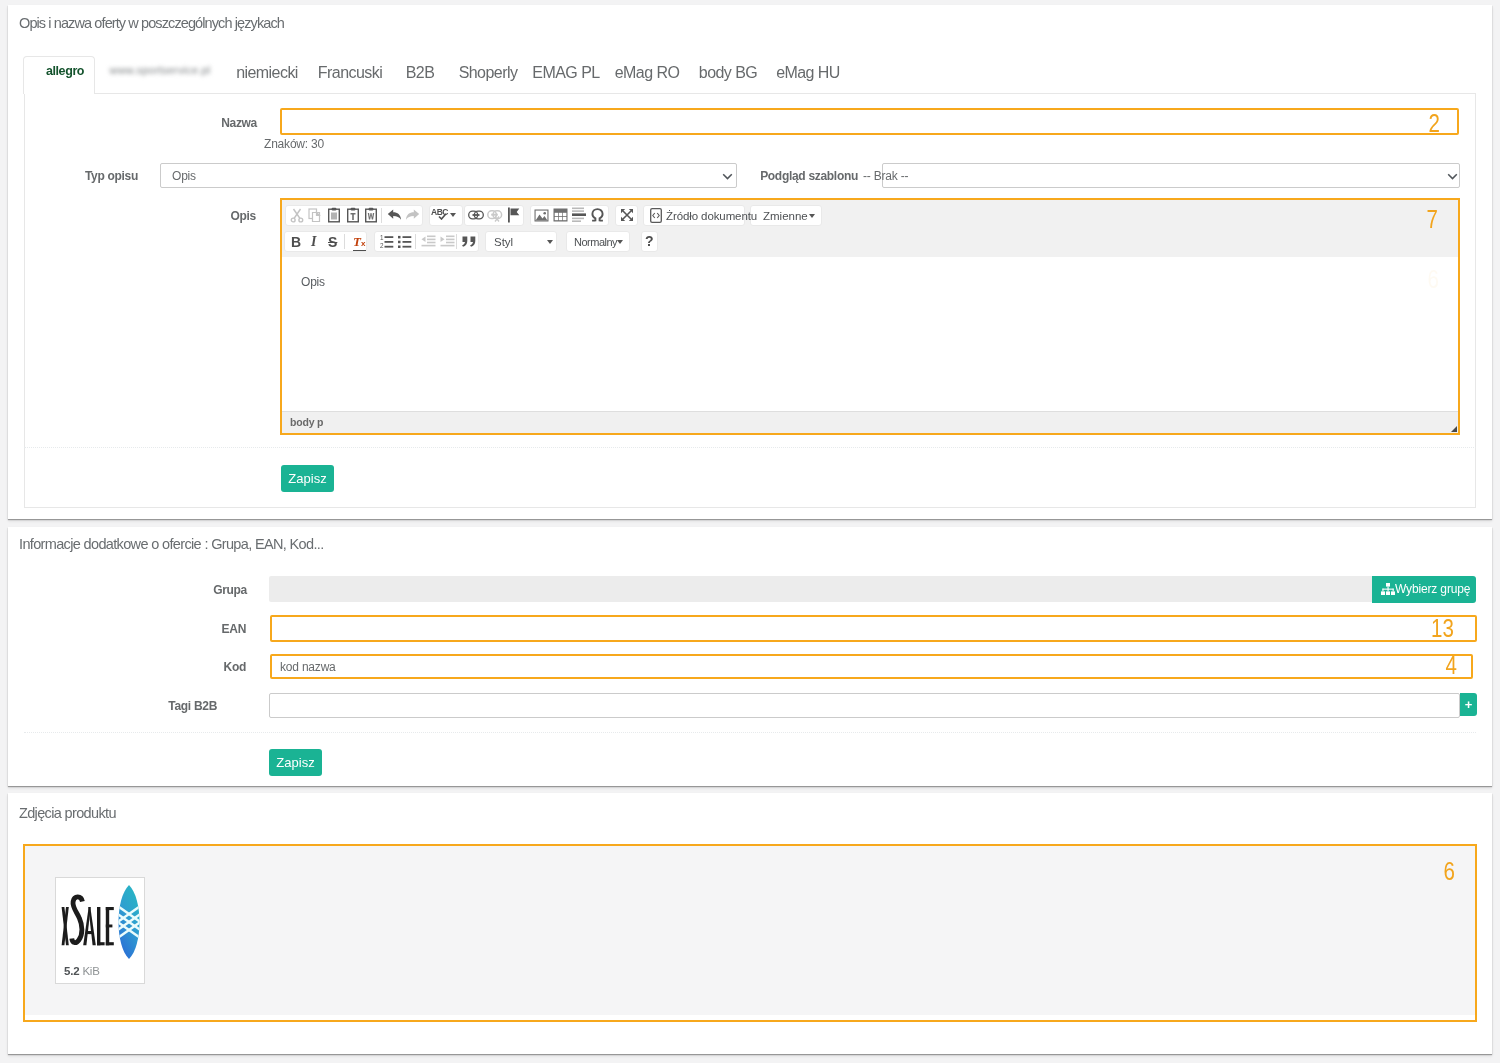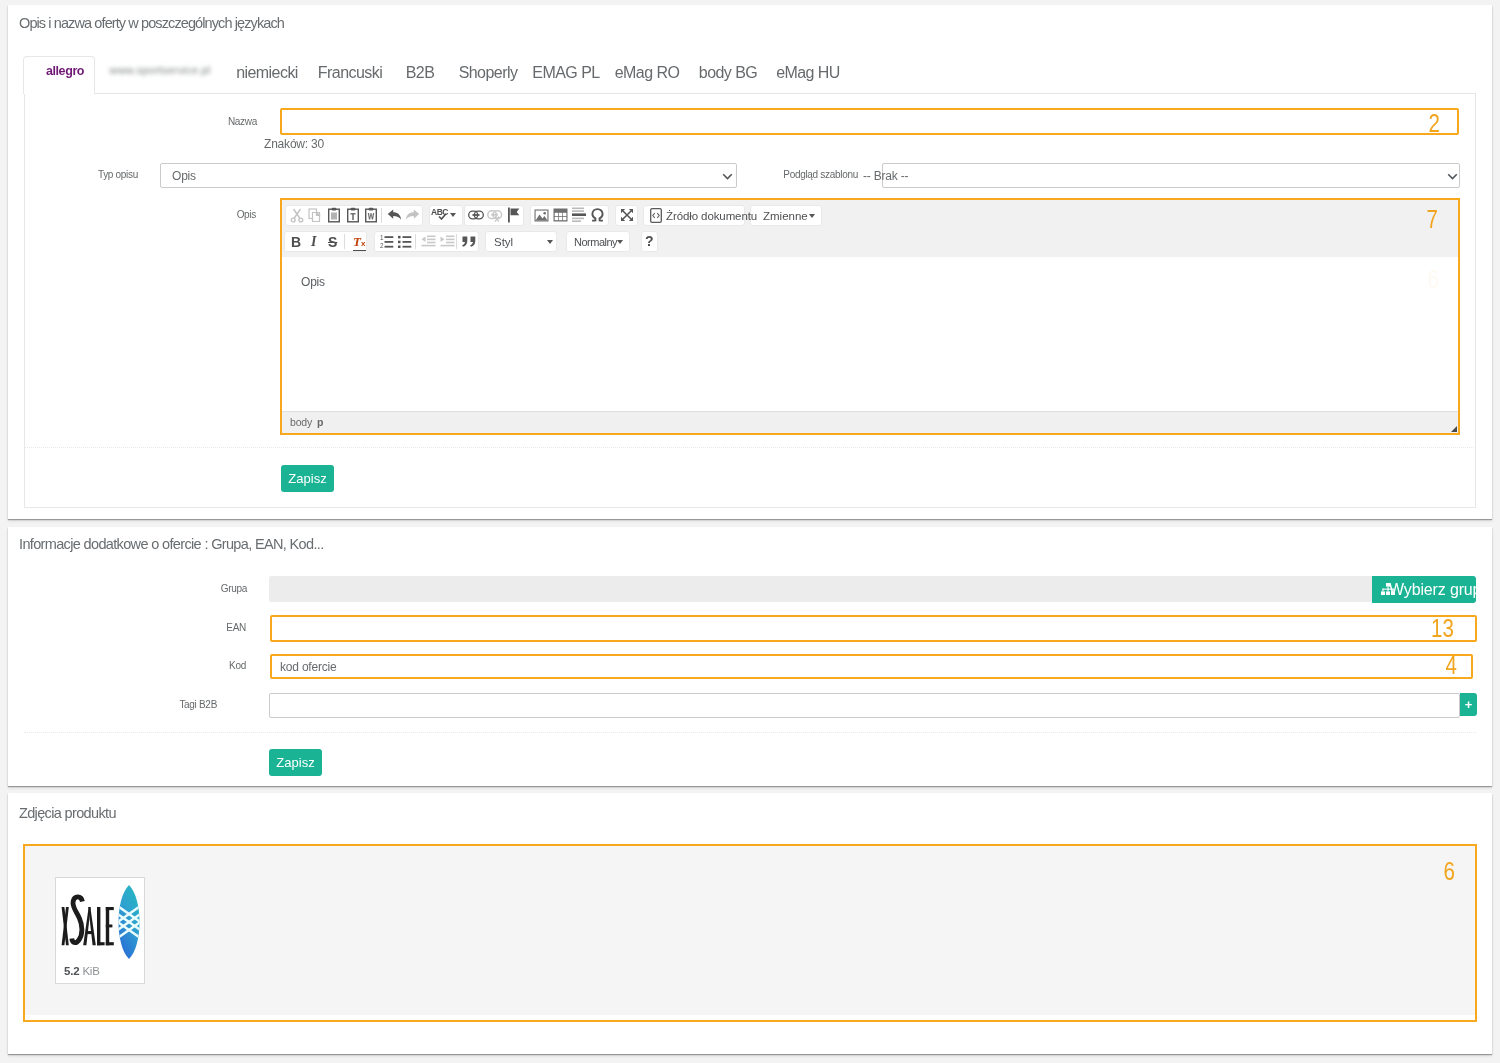--- a/index.html
+++ b/index.html
@@ -1,18 +1,18 @@
 <!DOCTYPE html>
 <html><head><meta charset="utf-8"><style>
 html,body{margin:0;padding:0}
 #p{position:relative;width:1500px;height:1063px;background:#f3f3f4;font-family:"Liberation Sans",sans-serif;overflow:hidden}
 .card{position:absolute;left:8px;width:1484px;background:#fff;box-shadow:0 1px 1px rgba(0,0,0,.32),0 2px 3px rgba(0,0,0,.10)}
 .ab{position:absolute}
 .ttl{position:absolute;font-size:14.5px;color:#696d70;letter-spacing:-.65px;white-space:nowrap}
-.lb{position:absolute;font-size:10px;font-weight:normal;color:#66696b;white-space:nowrap;text-align:center;letter-spacing:-.3px}
+.lb{position:absolute;font-size:12px;font-weight:bold;color:#66696b;white-space:nowrap;text-align:center;letter-spacing:-.3px}
 .tab{position:absolute;font-size:16px;color:#676a6c;transform:translateX(-50%);top:63.5px;white-space:nowrap;letter-spacing:-.55px}
 .inp{position:absolute;background:#fff;border:1px solid #cbcbcb;border-radius:2px}
 .oi{position:absolute;background:#fff;border:2px solid #f7a81c;border-radius:2px}
 .num{position:absolute;font-size:25px;line-height:25px;color:#f2a41d;transform:scaleX(.82);transform-origin:100% 50%}
 .pill{position:absolute;top:205px;height:21px;background:#fff;border:1px solid #e9e9e9;border-radius:3px;box-sizing:border-box}
 .p2{top:231px}
 .vsep{position:absolute;top:208px;width:1px;height:15px;background:#dcdcdc}
 .v2{top:234px}
 .grn{position:absolute;background:#1ab394;color:#fff;border-radius:3px;text-align:center;font-size:13px}
 .hr{position:absolute;border-top:1px dotted #e7eaec;height:0}
@@ -23,21 +23,21 @@
 </style></head>
 <body>
 <div id="p">
 
 <div class="card" style="top:5px;height:514px"></div>
 <div class="ttl" style="left:19px;top:15px;letter-spacing:-.9px">Opis i nazwa oferty w poszczególnych językach</div>
 
 <div class="ab" style="left:24px;top:93px;width:1452px;height:415px;border:1px solid #e7e7e7;box-sizing:border-box"></div>
 
 <div class="ab" style="left:23px;top:56px;width:72px;height:38px;background:#fff;border:1px solid #e7e7e7;border-bottom:none;border-radius:4px 4px 0 0;box-sizing:border-box"></div>
-<div class="ab" style="left:23px;top:63.5px;width:84px;text-align:center;font-size:12.5px;font-weight:bold;color:#701a75;letter-spacing:-.4px">allegro</div>
+<div class="ab" style="left:23px;top:63.5px;width:84px;text-align:center;font-size:12.5px;font-weight:bold;color:#14532d;letter-spacing:-.4px">allegro</div>
 <div class="tab" style="left:160px;filter:blur(2.2px);color:#7e8284;font-size:11px;letter-spacing:.2px">www.sportservice.pl</div>
 <div class="tab" style="left:267px">niemiecki</div>
 <div class="tab" style="left:350px">Francuski</div>
 <div class="tab" style="left:420px">B2B</div>
 <div class="tab" style="left:488px">Shoperly</div>
 <div class="tab" style="left:566px">EMAG PL</div>
 <div class="tab" style="left:647px">eMag RO</div>
 <div class="tab" style="left:728px">body BG</div>
 <div class="tab" style="left:808px">eMag HU</div>
 
@@ -59,21 +59,21 @@
       <path d="M1.2 1.2 L5.5 5.6 L9.8 1.2" fill="none" stroke="#50555a" stroke-width="1.5"></path>
     </svg>
 
 <div class="lb" style="right:1244px;top:209px">Opis</div>
 <div class="ab" style="left:280px;top:198px;width:1180px;height:237px;border:2px solid #f7a81c;background:#fff;box-sizing:border-box"></div>
 <div class="ab" style="left:282px;top:200px;width:1176px;height:57px;background:#f1f1f1"></div>
 <div class="ab" style="left:282px;top:411px;width:1176px;height:22px;background:#f0f0f0;border-top:1px solid #dedede;box-sizing:border-box"></div>
 <div class="num" style="right:62px;top:207px">7</div>
 <div class="num" style="right:61px;top:267px;opacity:.05">6</div>
 <div class="ft" style="left:301px;top:275px;color:#595d61">Opis</div>
-<div class="ab" style="left:290px;top:416px;font-size:10.5px;font-weight:normal;color:#696969;letter-spacing:-.2px">body</div>
+<div class="ab" style="left:290px;top:416px;font-size:10.5px;font-weight:bold;color:#696969;letter-spacing:-.2px">body</div>
 <div class="ab" style="left:317px;top:416px;font-size:10.5px;font-weight:bold;color:#696969">p</div>
 <svg class="ic" style="left:1451px;top:426px" width="6" height="6" viewBox="0 0 6 6">
       <path d="M6 0 L6 6 L0 6 Z" fill="#4a4a4a"></path>
     </svg>
 
 <div class="pill" style="left:285px;width:138px"></div>
 <div class="pill" style="left:429px;width:34px"></div>
 <div class="pill" style="left:464px;width:60px"></div>
 <div class="pill" style="left:530px;width:79px"></div>
 <div class="pill" style="left:615px;width:23px"></div>
@@ -297,29 +297,29 @@
           <rect x="0" y="8.4" width="4" height="3.6"></rect>
           <rect x="5" y="8.4" width="4" height="3.6"></rect>
           <rect x="10" y="8.4" width="4" height="3.6"></rect>
           <rect x="6.5" y="3.6" width="1.1" height="2.2"></rect>
           <rect x="1.4" y="5.6" width="11.2" height="1.1"></rect>
           <rect x="1.4" y="5.6" width="1.1" height="2.8"></rect>
           <rect x="6.5" y="5.6" width="1.1" height="2.8"></rect>
           <rect x="11.6" y="5.6" width="1.1" height="2.8"></rect>
         </g>
       </svg>
-<span style="margin-left:17px;font-size:16px;letter-spacing:-.15px;white-space:nowrap">Wybierz grupę</span></div>
+<span style="margin-left:23px;font-size:12px;letter-spacing:-.15px;white-space:nowrap">Wybierz grupę</span></div>
 
 <div class="lb" style="right:1254px;top:622px">EAN</div>
 <div class="oi" style="left:270px;top:615px;width:1207px;height:27px;box-sizing:border-box"></div>
 <div class="num" style="right:46px;top:616px">13</div>
 
 <div class="lb" style="right:1254px;top:660px">Kod</div>
 <div class="oi" style="left:270px;top:654px;width:1203px;height:25px;box-sizing:border-box"></div>
-<div class="ft" style="left:280px;top:660px">kod ofercie</div>
+<div class="ft" style="left:280px;top:660px">kod nazwa</div>
 <div class="num" style="right:43px;top:653px">4</div>
 
 <div class="lb" style="right:1283px;top:699px">Tagi B2B</div>
 <div class="inp" style="left:269px;top:693px;width:1191px;height:25px;box-sizing:border-box"></div>
 <div class="grn" style="left:1460px;top:693px;width:17px;height:23px;line-height:23px;border-radius:0 3px 3px 0;font-weight:bold;font-size:13px">+</div>
 
 <div class="hr" style="left:24px;top:732px;width:1452px"></div>
 <div class="grn" style="left:269px;top:749px;width:53px;height:27px;line-height:27px">Zapisz</div>
 
 <div class="card" style="top:793px;height:261px"></div>

